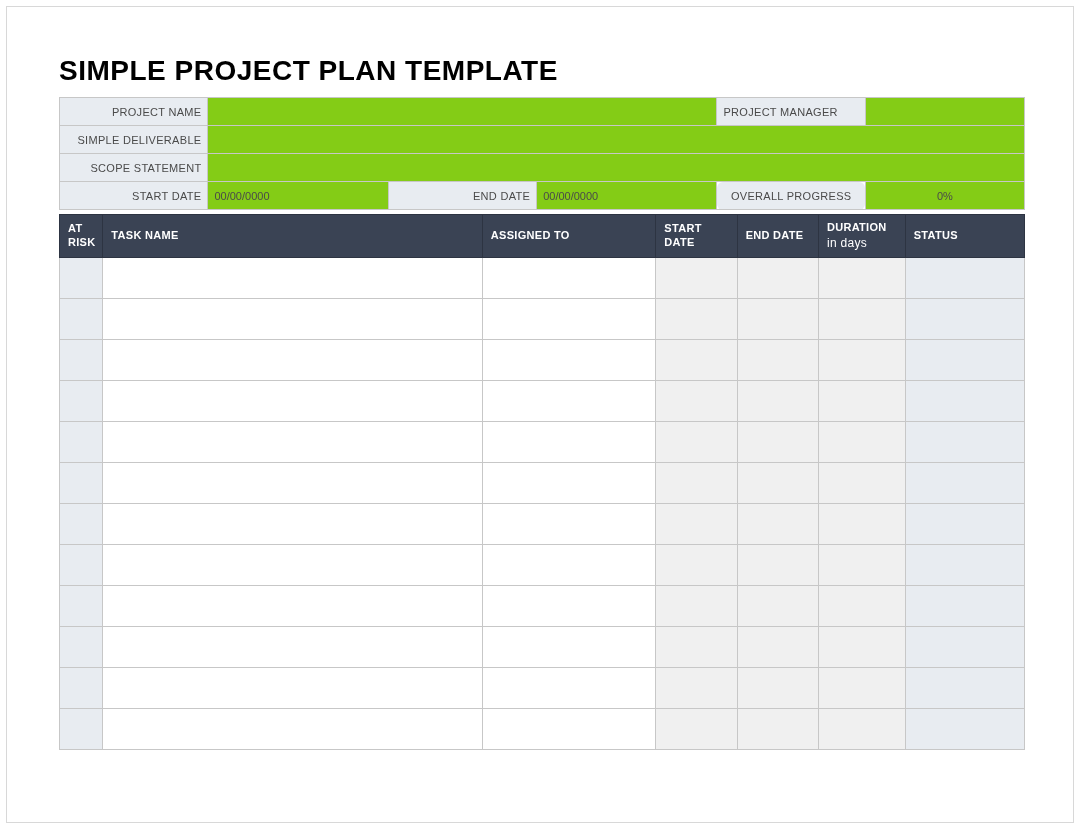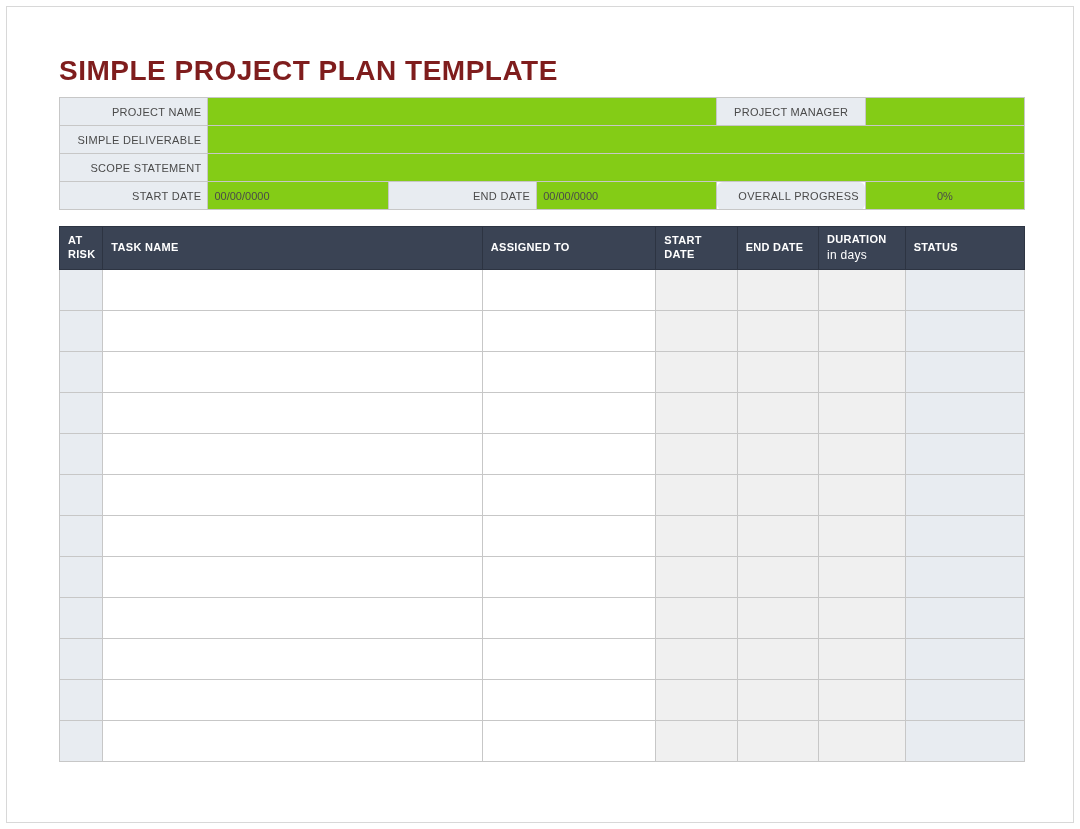--- a/index.html
+++ b/index.html
@@ -14,21 +14,21 @@
   .page-border {
     width: 100%;
     height: 100%;
     border: 1px solid #d8d8d8;
     padding: 48px 48px 48px 52px;
   }
   .title {
     font-size: 28px;
     font-weight: 700;
     letter-spacing: 0.5px;
-    color: #7f1d1d;
+    color: #000000;
     margin: 0 0 10px 0;
   }
 
   
   table.info {
     width: 100%;
     border-collapse: collapse;
     table-layout: fixed;
   }
   table.info td {
@@ -49,21 +49,21 @@
     margin-left: 48px;
   }
   table.info td.val { text-align: left; }
   table.info td.val.center { text-align: center; }
 
   
   table.tasks {
     width: 100%;
     border-collapse: collapse;
     table-layout: fixed;
-    margin-top: 16px;
+    margin-top: 4px;
   }
   table.tasks th {
     background: #3a4354;
     color: #ffffff;
     font-size: 11px;
     font-weight: 700;
     text-align: left;
     padding: 6px 8px;
     border: 1px solid #2d3442;
     height: 40px;
@@ -109,37 +109,37 @@
       <col style="width:170px">
       <col style="width:140px">
       <col style="width:170px">
       <col style="width:140px">
       <col style="width:150px">
     </colgroup>
     <tbody>
         <tr>
       <td class="lbl">PROJECT NAME</td>
       <td class="val" colspan="3"></td>
-      <td class="lbl" style="text-align:center;">PROJECT MANAGER</td>
+      <td class="lbl" style="text-align:left;">PROJECT MANAGER</td>
       <td class="val"></td>
     </tr>
     <tr>
       <td class="lbl">SIMPLE DELIVERABLE</td>
       <td class="val" colspan="5"></td>
     </tr>
     <tr>
       <td class="lbl">SCOPE STATEMENT</td>
       <td class="val" colspan="5"></td>
     </tr>
     <tr>
       <td class="lbl">START DATE</td>
       <td class="val">00/00/0000</td>
       <td class="lbl">END DATE</td>
       <td class="val">00/00/0000</td>
-      <td class="lbl" style="text-align:right;border-radius:6px;">OVERALL PROGRESS</td>
+      <td class="lbl" style="text-align:center;border-radius:6px;">OVERALL PROGRESS</td>
       <td class="val center">0%</td>
     </tr>
   </tbody>
     </table>
 
   <table class="tasks">
     <colgroup>
       <col class="c-atrisk">
       <col class="c-task">
       <col class="c-assigned">

